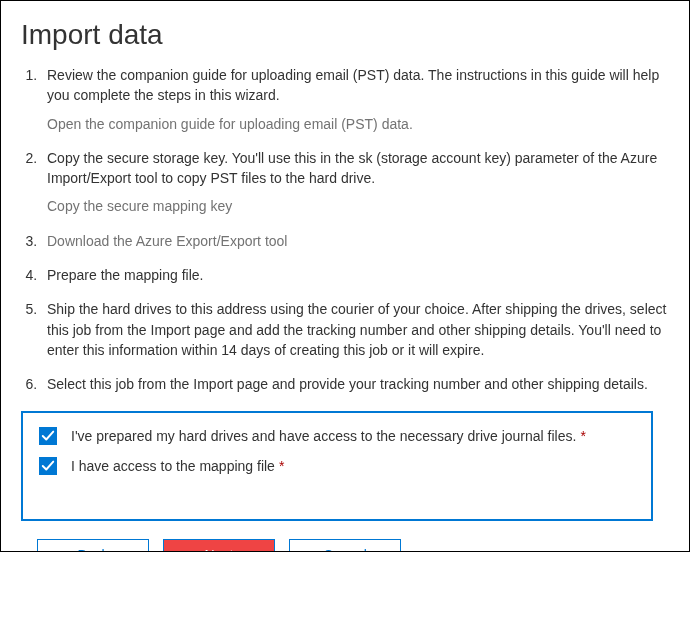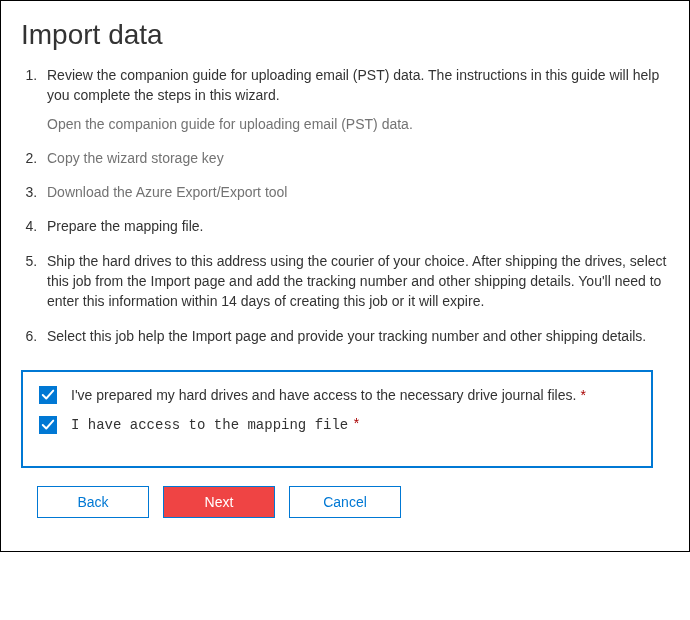--- a/index.html
+++ b/index.html
@@ -19,49 +19,49 @@
     overflow: hidden;
     position: relative;
   }
   h1.title {
     font-weight: 300;
     font-size: 28px;
     margin: 8px 0 14px 0;
     color: #333;
   }
   ol.steps {
-    margin: 0 0 24px 0;
+    margin: 0 0 16px 0;
     padding-left: 20px;
   }
   ol.steps > li {
     margin-bottom: 14px;
     line-height: 1.45;
     color: #333;
     padding-left: 6px;
   }
   .step-link {
     display: block;
     margin-top: 8px;
     color: #737373;
     text-decoration: none;
     cursor: pointer;
   }
 
   .check-panel {
     border: 2px solid #0078d4;
-    padding: 14px 16px 16px 16px;
+    padding: 14px 16px 28px 16px;
     margin: 4px 16px 18px 0;
   }
   .check-row {
     display: flex;
     align-items: center;
     margin-bottom: 12px;
     color: #333;
   }
-  .check-row:last-child { margin-bottom: 16px; font-family: Liberation Mono, monospace; }
+  .check-row:last-child { margin-bottom: 16px; }
 
   .cbx {
     width: 18px;
     height: 18px;
     flex: 0 0 18px;
     background: #0078d4;
     margin-right: 14px;
     display: inline-flex;
     align-items: center;
     justify-content: center;
@@ -106,33 +106,34 @@
 <div class="frame">
 
   <h1 class="title">Import data</h1>
 
   <ol class="steps">
     <li>
       <span>Review the companion guide for uploading email (PST) data. The instructions in this guide will help you complete the steps in this wizard.</span>
       <a class="step-link">Open the companion guide for uploading email (PST) data.</a>
     </li>
     <li>
-      <a class="step-link">Copy the wizard storage key</a>
+      <span>Copy the secure storage key. You'll use this in the sk (storage account key) parameter of the Azure Import/Export tool to copy PST files to the hard drive.</span>
+      <a class="step-link">Copy the secure mapping key</a>
     </li>
     <li>
       <a class="step-link">Download the Azure Export/Export tool</a>
     </li>
     <li>
       <span>Prepare the mapping file.</span>
     </li>
     <li>
       <span>Ship the hard drives to this address using the courier of your choice. After shipping the drives, select this job from the Import page and add the tracking number and other shipping details. You'll need to enter this information within 14 days of creating this job or it will expire.</span>
     </li>
     <li>
-      <span>Select this job help the Import page and provide your tracking number and other shipping details.</span>
+      <span>Select this job from the Import page and provide your tracking number and other shipping details.</span>
     </li>
   </ol>
 
   <div class="check-panel">
     <div class="check-row">
       <span class="cbx">
         <svg viewBox="0 0 16 16">
           <path d="M2 8 L6 12 L14 3" stroke="#fff" stroke-width="2.2" fill="none" stroke-linecap="round" stroke-linejoin="round"></path>
         </svg>
       </span>

